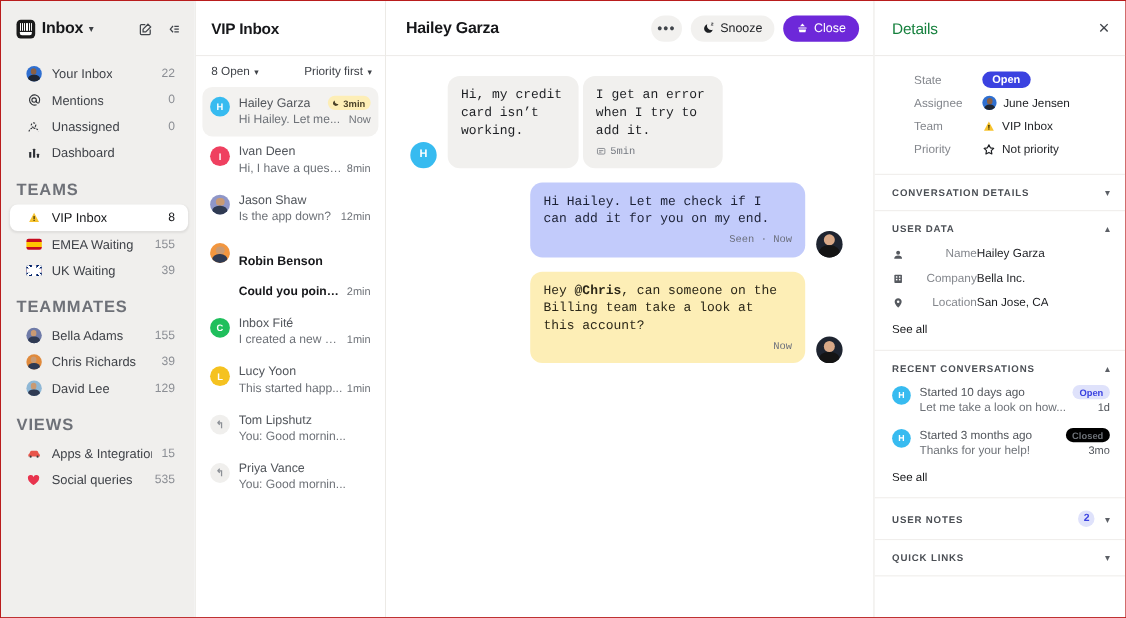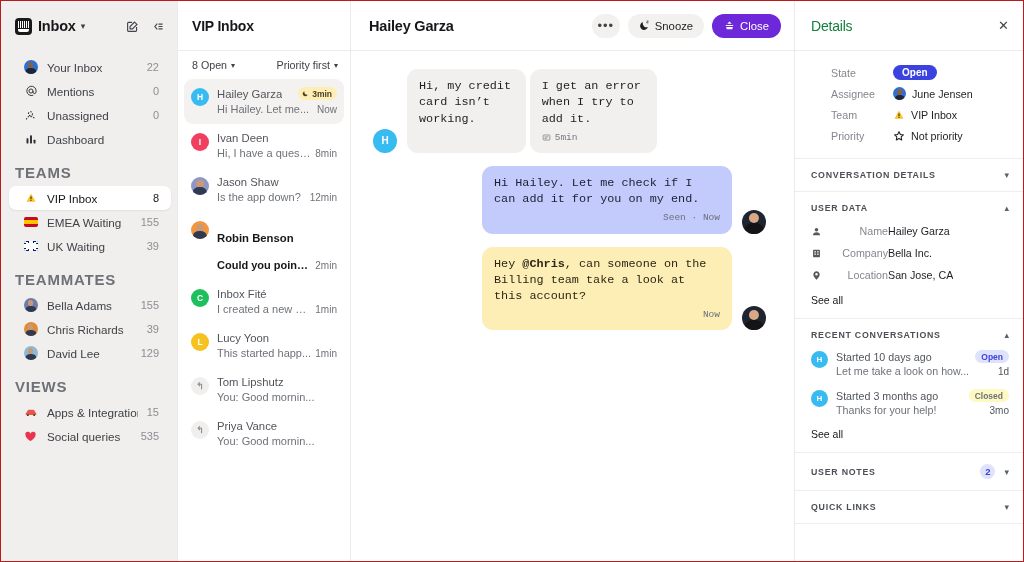--- a/index.html
+++ b/index.html
@@ -180,21 +180,21 @@
   .see-all { font-size: 10.5px; font-weight: 400; color: #16171a; margin-top: 8px; cursor: pointer; }
   .rc-row { display: flex; gap: 8px; margin-bottom: 12px; align-items: flex-start; }
   .rc-body { flex: 1; min-width: 0; }
   .rc-top { display: flex; align-items: flex-end; gap: 20px; }
   .rc-title { font-size: 10.7px; color: #51555b; }
   .rc-bot { display: flex; align-items: baseline; margin-top: 2px; }
   .rc-prev { font-size: 10.7px; color: #6e7278; white-space: nowrap; overflow: hidden; text-overflow: ellipsis; flex: 1; }
   .rc-time { font-size: 10px; color: #51555b; margin-left: 6px; }
   .tag { font-size: 8.5px; font-weight: 700; border-radius: 8px; padding: 1.5px 6px; margin-left: auto; }
   .tag-open { background: #dfe2fb; color: #3b42e0; }
-  .tag-closed { background: #fef9c3; color: #6e7278; }
+  .tag-closed { background: #000000; color: #6e7278; }
 
   
   .ph { position: relative; }
   .ph::before { content:""; position:absolute; left:50%; top:16%; width:42%; height:42%;
                 transform:translateX(-50%); border-radius:50%; background:#c99a73; }
   .ph::after { content:""; position:absolute; left:50%; top:58%; width:80%; height:60%;
                transform:translateX(-50%); border-radius:45% 45% 0 0; background:#2f3a52; }
   .ph.dark::before { background:#8a6044; }
   .ph.dark::after { background:#1f2633; }
   .ph.w::before { background:#d8a887; }

